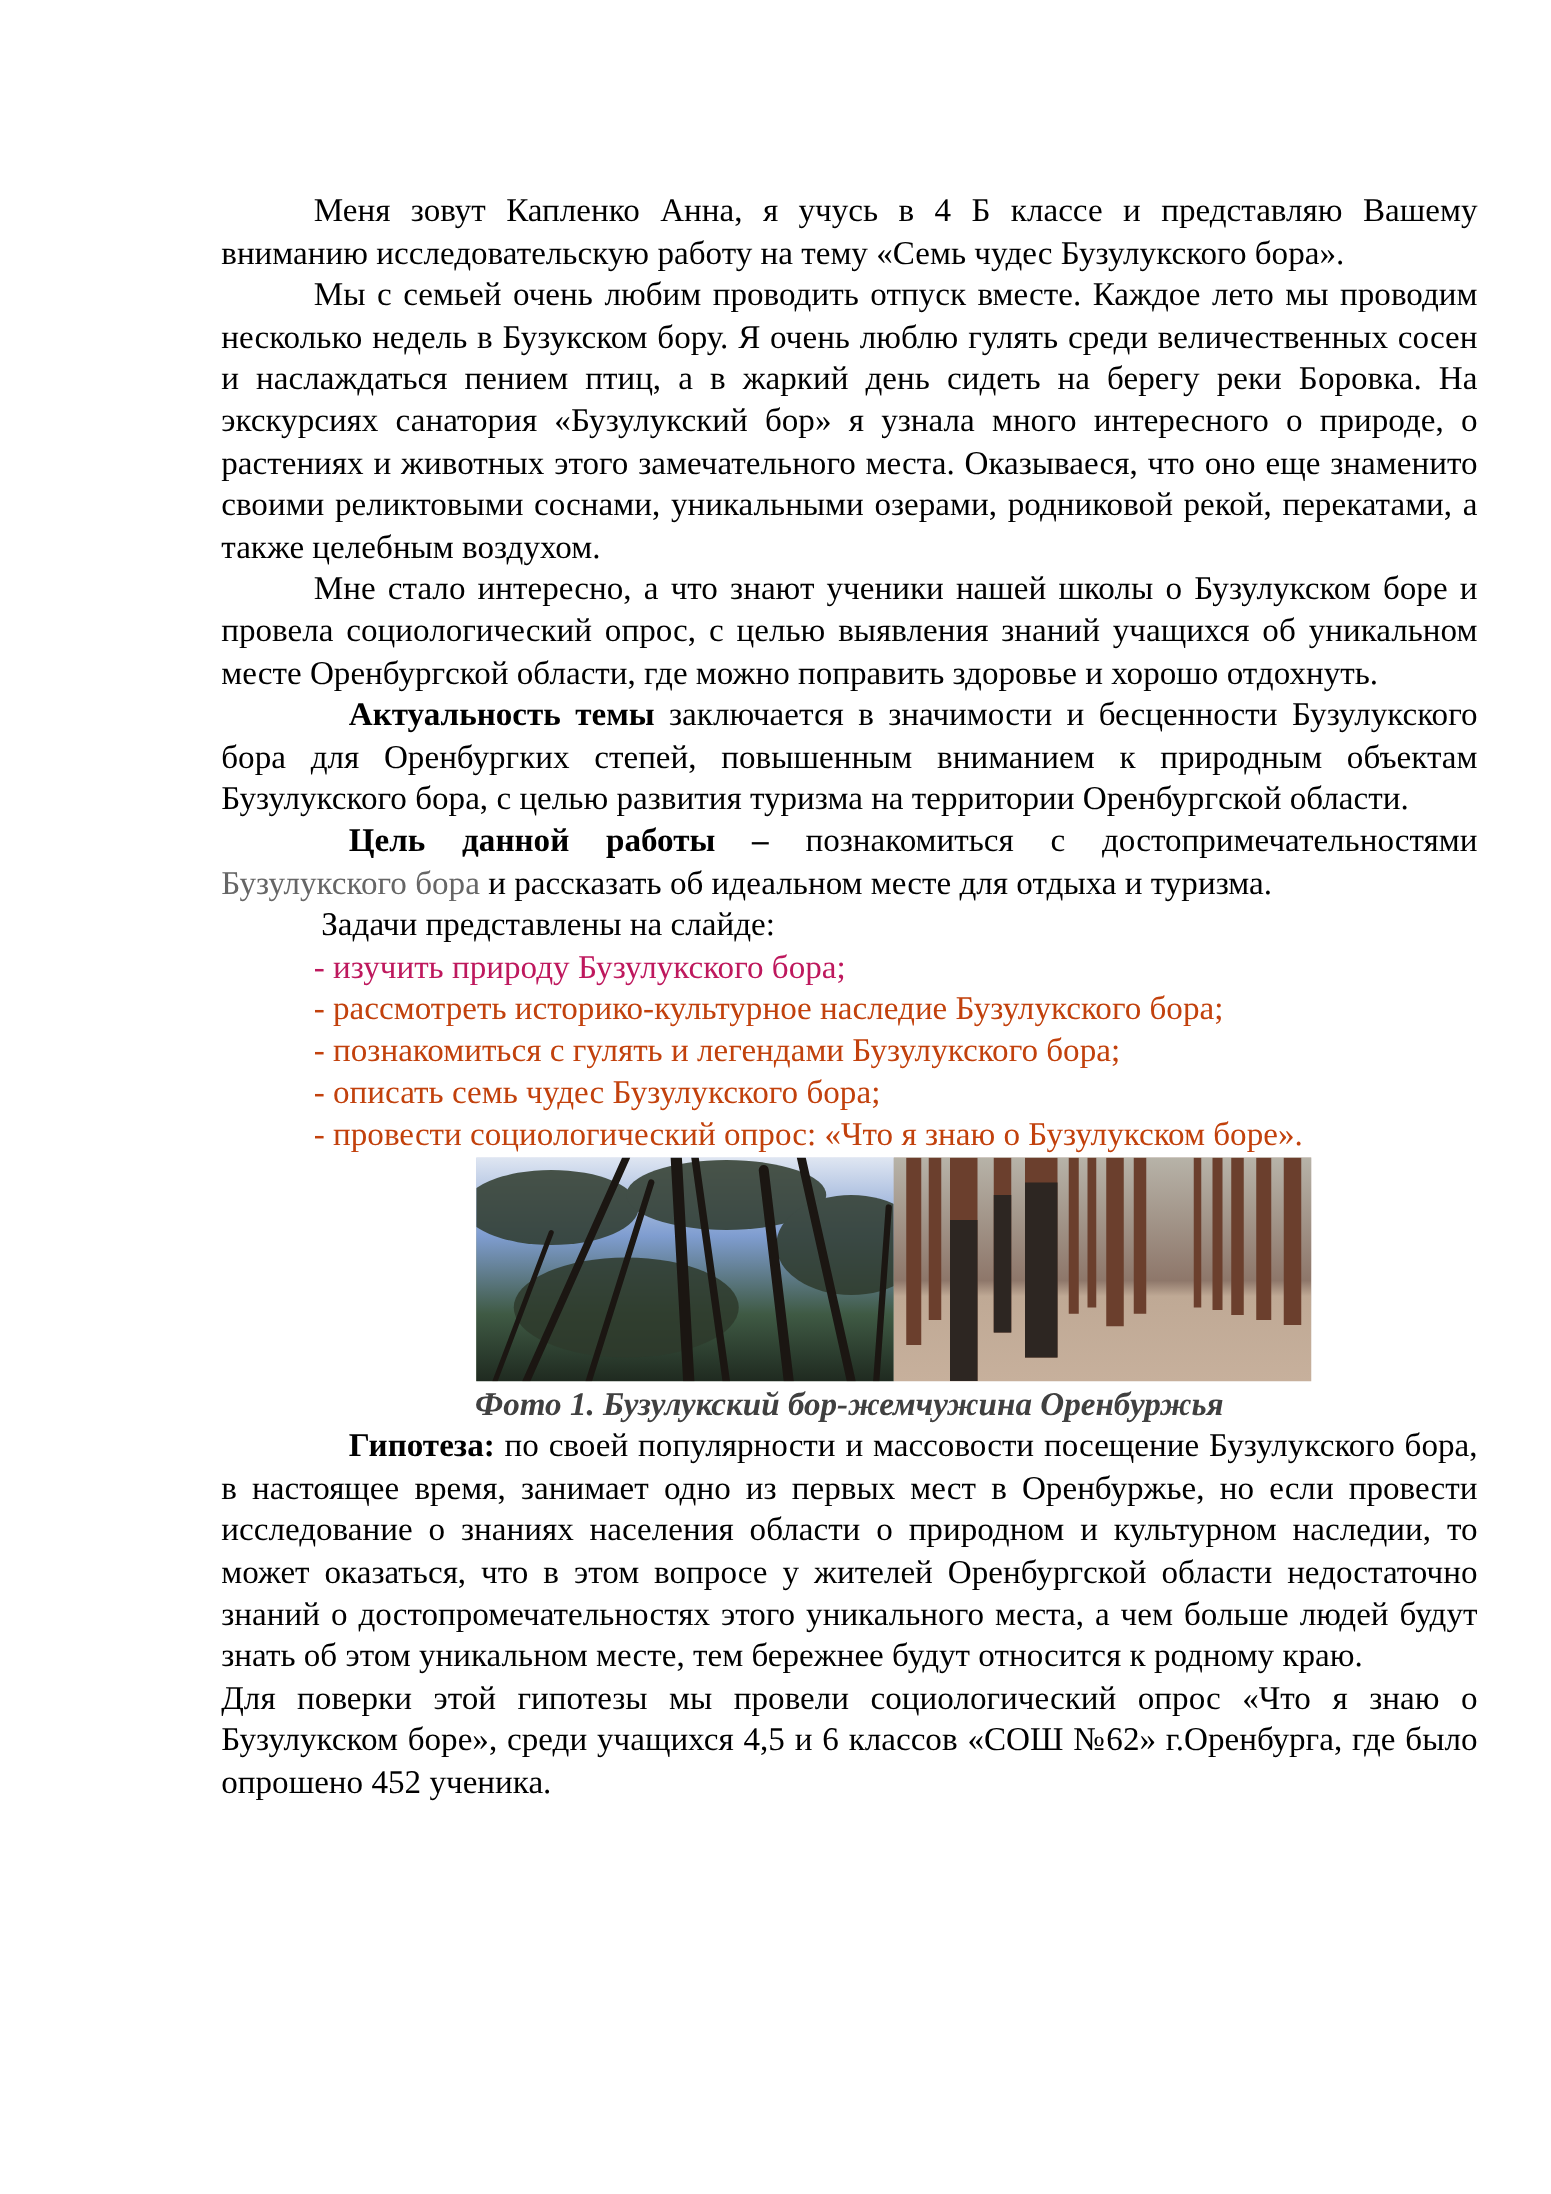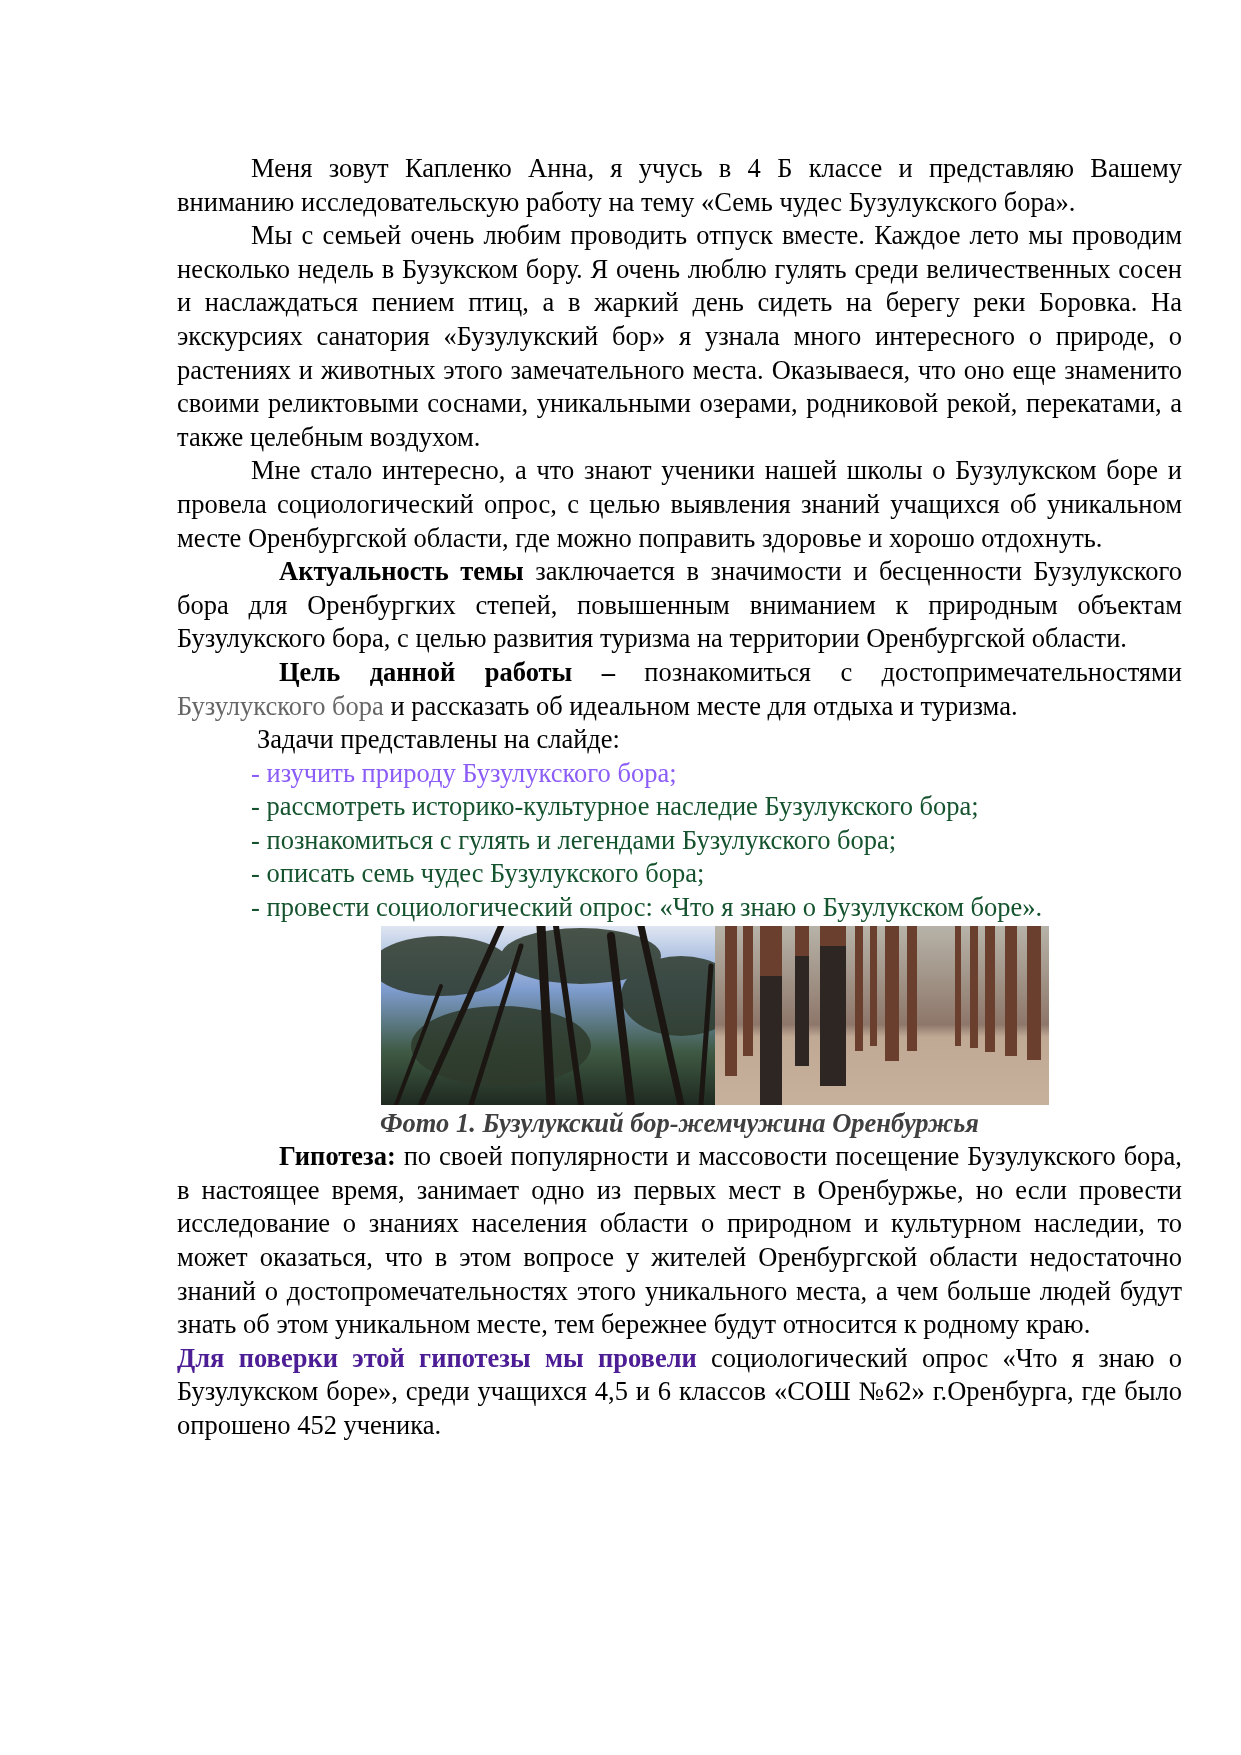--- a/index.html
+++ b/index.html
@@ -41,23 +41,23 @@
     b { font-weight: bold; margin-left: 28px; }
     .gray { color: #666666; }
     .tasks-head {
       margin: 0;
       padding-left: 80px;
       font-weight: normal;
     }
     .task {
       margin: 0;
       padding-left: 74px;
-      color: #14532d;
+      color: #c2410c;
     }
-    .task.first { color: #8b5cf6; }
+    .task.first { color: #be185d; }
     .photos {
       position: relative;
       margin: 1px 0 0 204px;
       width: 668px;
       height: 179px;
       display: flex;
     }
     .photo {
       height: 100%;
       position: relative;
@@ -71,21 +71,21 @@
       width: 334px;
       background: linear-gradient(180deg, #a99a8e 0%, #8c6e5e 45%, #b8a695 70%, #c9b4a2 100%);
     }
     .caption {
       margin: 2px 0 0 0;
       text-align: center;
       font-weight: bold;
       font-style: italic;
       color: #404040;
     }
-    .bold-gray { font-weight: bold; color: #4c1d95; }
+    .bold-gray { font-weight: normal; color: #000000; }
   </style>
 </head>
 <body>
 
 <div class="page">
 
   <p class="par">Меня зовут  Капленко Анна, я учусь в 4 Б классе и  представляю  Вашему вниманию   исследовательскую работу на тему «Семь  чудес Бузулукского бора».</p>
 
   <p class="par">Мы с семьей очень любим проводить отпуск вместе. Каждое лето  мы проводим несколько недель в Бузукском бору.  Я очень люблю гулять среди величественных сосен и наслаждаться пением птиц, а  в жаркий день сидеть на берегу реки Боровка. На экскурсиях санатория «Бузулукский бор» я узнала много интересного о природе, о растениях и животных этого замечательного места. Оказываеся, что оно еще знаменито своими реликтовыми соснами,  уникальными озерами, родниковой рекой, перекатами, а также целебным воздухом.</p>
 

